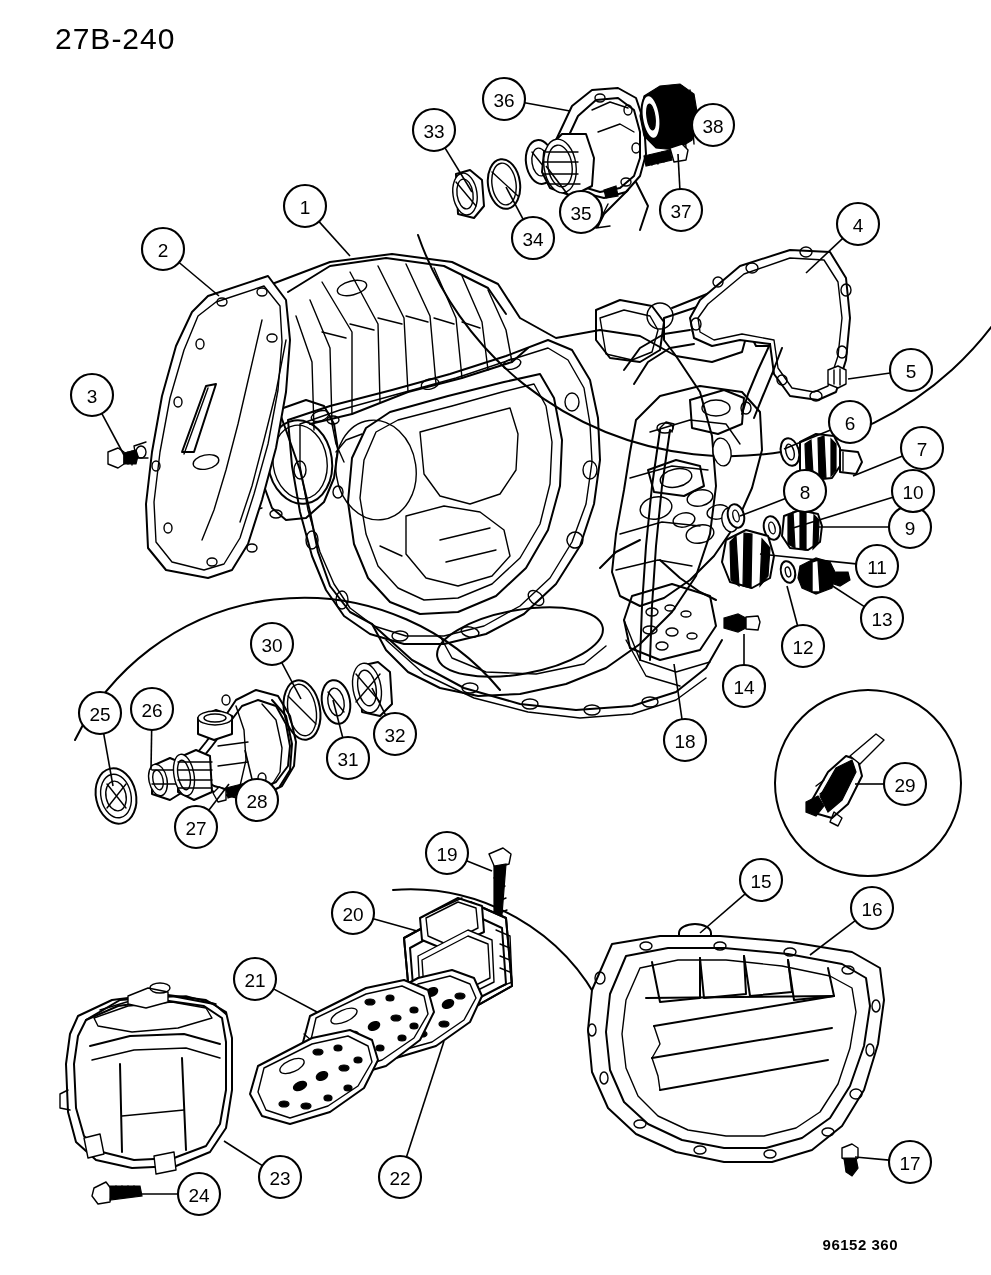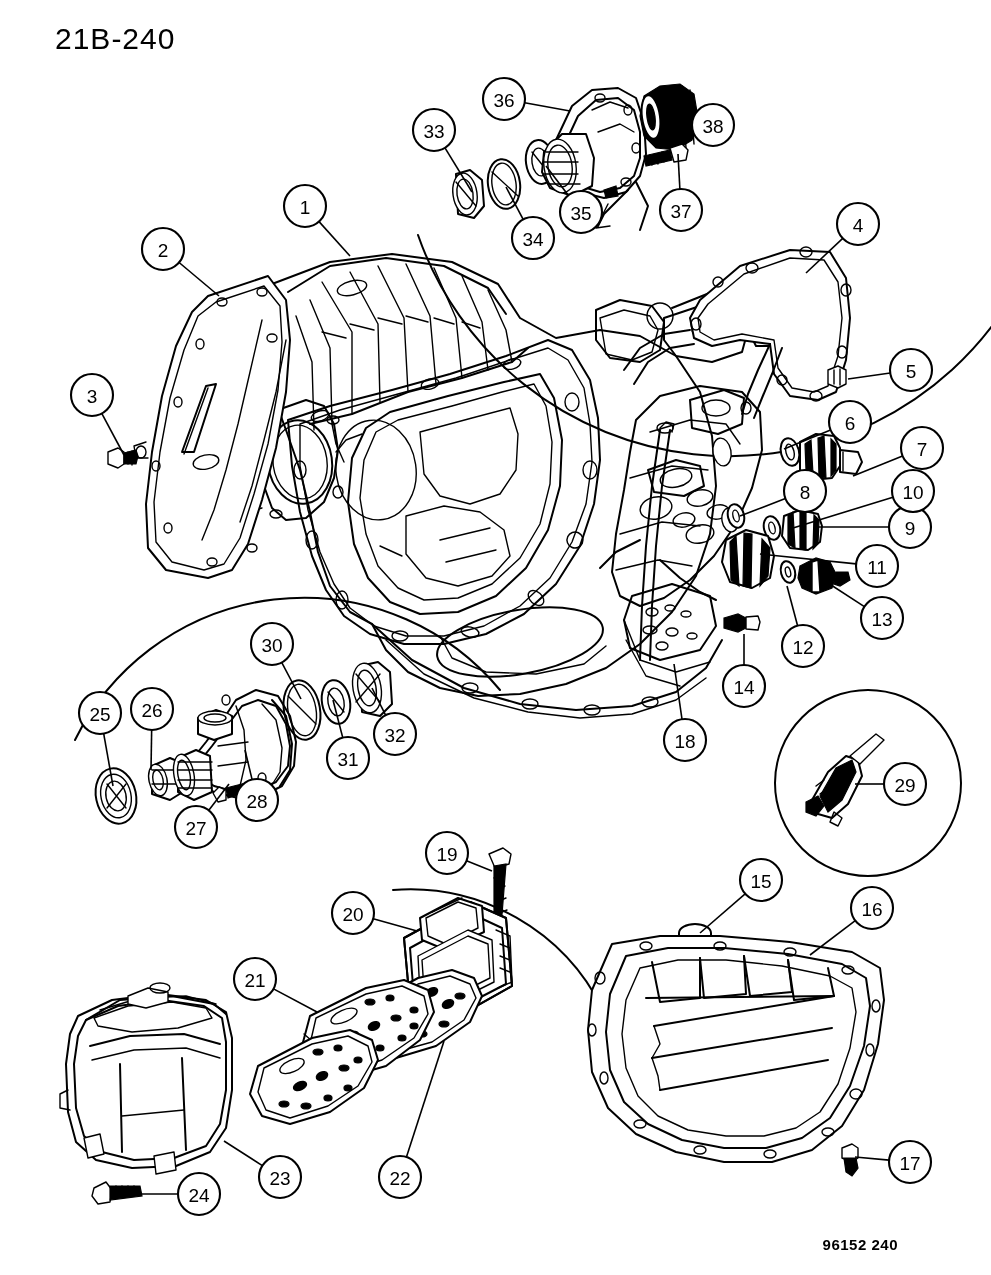--- a/index.html
+++ b/index.html
@@ -13,23 +13,23 @@
   #footer-text{left:898px;top:1236px;font-size:15px;font-weight:bold;letter-spacing:0.5px;
                transform:translateX(-100%);}
   .callout-label{font-size:19px;font-weight:400;text-anchor:middle;dominant-baseline:central;
                  font-family:"Liberation Sans",sans-serif;}
 </style>
 </head>
 <body>
 
 <div id="sheet">
 
-  <div class="txt" id="title-text">21B-240</div>
-
-  <div class="txt" id="footer-text">96152 240</div>
+  <div class="txt" id="title-text">27B-240</div>
+
+  <div class="txt" id="footer-text">96152 360</div>
 
   <svg class="drawing" id="line-art" viewBox="0 0 991 1275" xmlns="http://www.w3.org/2000/svg">
     <defs>
       <style>
         .ln{fill:none;stroke:#000;stroke-width:2;stroke-linecap:round;stroke-linejoin:round;}
         .ln1{fill:none;stroke:#000;stroke-width:1.4;stroke-linecap:round;stroke-linejoin:round;}
         .lnh{fill:none;stroke:#000;stroke-width:3;stroke-linecap:round;stroke-linejoin:round;}
         .fillw{fill:#fff;stroke:#000;stroke-width:2;stroke-linejoin:round;}
         .fillw1{fill:#fff;stroke:#000;stroke-width:1.4;stroke-linejoin:round;}
         .fillk{fill:#000;stroke:#000;stroke-width:1.2;}

